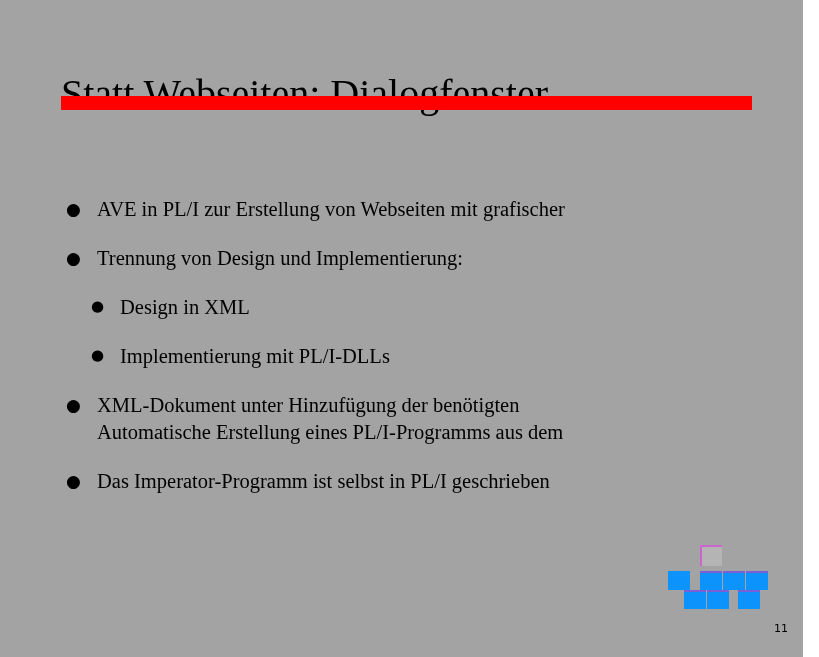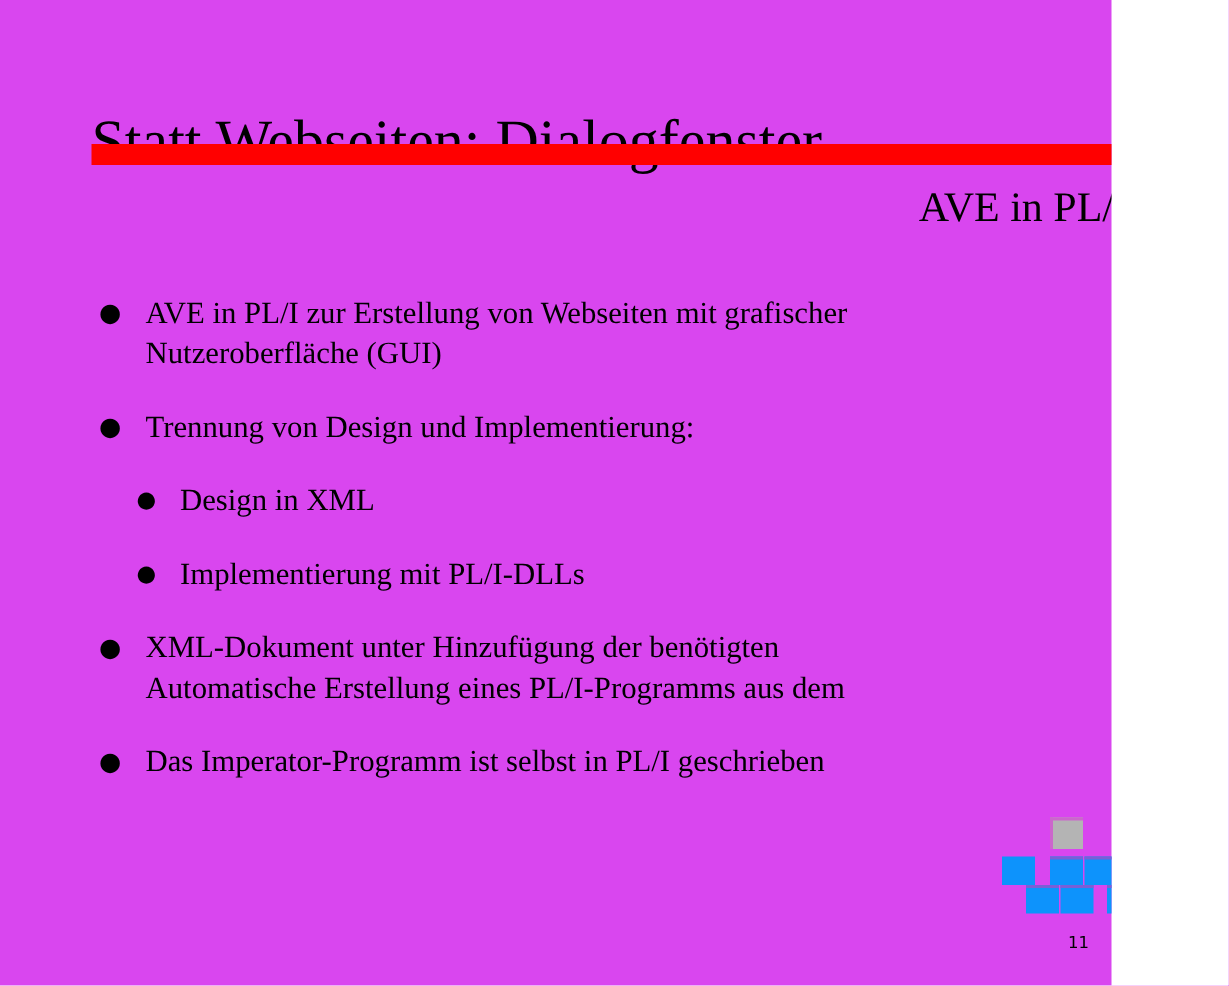--- a/index.html
+++ b/index.html
@@ -7,23 +7,23 @@
     margin: 0;
     padding: 0;
     background: #ffffff;
   }
   body {
     font-family: "Liberation Serif", "DejaVu Serif", serif;
     color: #000000;
   }
   #slide {
     position: relative;
-    width: 741px;
+    width: 803px;
     height: 657px;
-    background: #d946ef;
+    background: #a3a3a3;
     overflow: hidden;
   }
 
   
   #title {
     position: absolute;
     left: 61px;
     top: 44px;
     width: 700px;
     font-size: 40px;
@@ -143,28 +143,26 @@
 </style>
 </head>
 <body>
 
 <div id="slide">
 
   <h1 id="title">Statt Webseiten: Dialogfenster</h1>
 
   <div id="title-rule"></div>
 
-  <div id="subtitle">AVE in PL/I</div>
 
   <div id="body">
       <div class="bullet-row level1">
         <span class="bullet-mark">●</span>
         <span class="bullet-text">
           <span class="ln">AVE in PL/I zur Erstellung von Webseiten mit grafischer</span>
-          <span class="ln">Nutzeroberfläche (GUI)</span>
         </span>
       </div>
       <div class="bullet-row level1">
         <span class="bullet-mark">●</span>
         <span class="bullet-text">
           <span class="ln">Trennung von Design und Implementierung:</span>
         </span>
       </div>
       <div class="bullet-row level2">
         <span class="bullet-mark">●</span>

